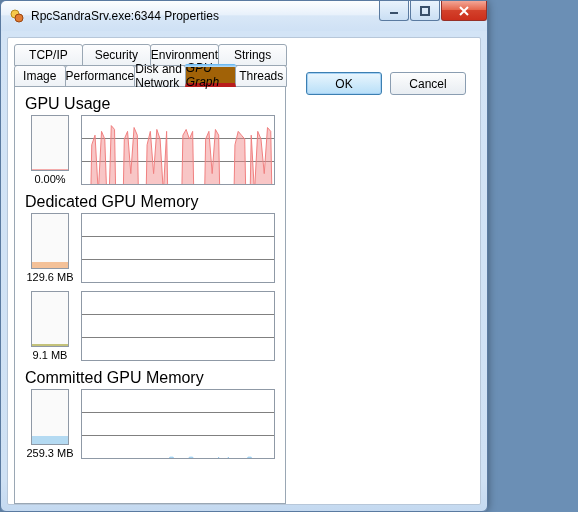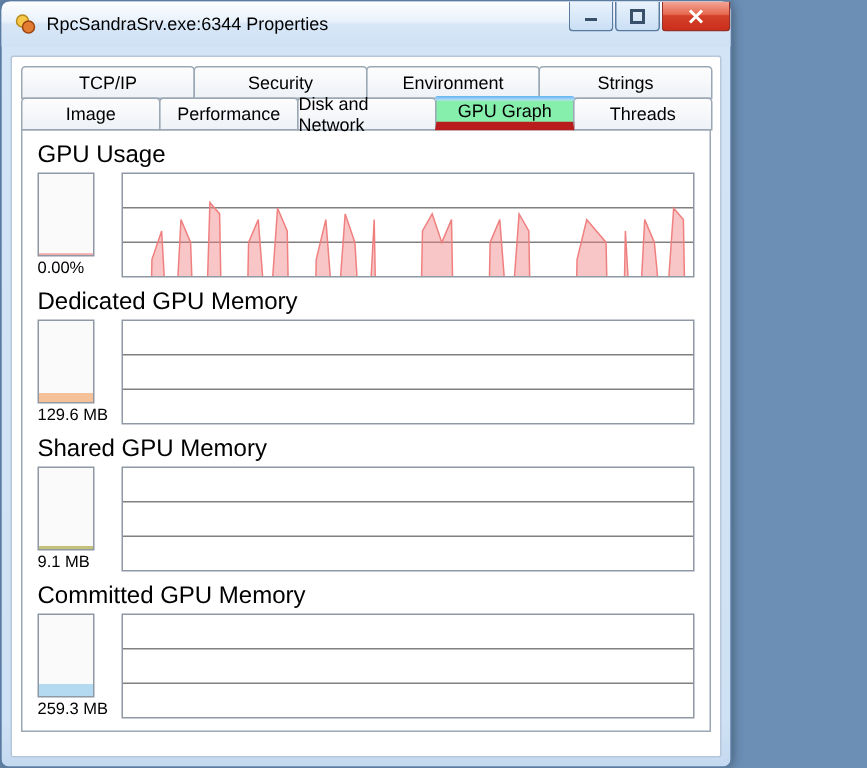--- a/index.html
+++ b/index.html
@@ -53,21 +53,21 @@
   }
   .winbtn svg { display:block; }
   
   .client {
     flex: 1;
     margin: 6px;
     background: #fff;
     border: 1px solid #b7c7d9;
     border-radius: 2px;
     display: flex;
-    flex-direction: column;
+    flex-direction: row;
     overflow: hidden;
   }
   
   .tabs-wrap { padding: 6px 6px 0 6px; }
   .tabrow { display: flex; }
   .tab {
     flex: 1;
     height: 22px;
     border: 1px solid #9aa7b4;
     background: linear-gradient(#fdfdfe,#eef2f6);
@@ -75,23 +75,24 @@
     margin-bottom: -1px;
     display: flex; align-items: center; justify-content: center;
     font-size: 12px;
     color: #000;
     cursor: default;
     position: relative;
   }
   .tabrow.row2 .tab { border-top-left-radius: 3px; border-top-right-radius: 3px; }
   .tabrow.row1 .tab { border-top-left-radius: 3px; border-top-right-radius: 3px; }
   .tab.active {
-    background: #86efac;
-    border-bottom: 6px solid #b91c1c;
+    background: #a16207;
+    border-bottom: 4px solid #b91c1c;
     z-index: 2;
+    font-style: italic;
   }
   .tab.active::before {
     content:"";
     position:absolute; left:-1px; right:-1px; top:-2px; height:3px;
     background: linear-gradient(#5fb3f0,#bfe0f9);
     border-radius:2px 2px 0 0;
   }
   .tabpage {
     border: 1px solid #9aa7b4;
     border-top: 1px solid #9aa7b4;
@@ -102,21 +103,21 @@
     flex-direction: column;
     gap: 8px;
     overflow: hidden;
   }
   
   .group { display:flex; flex-direction:column; gap:2px; }
   .group > .label { font-size:16px; color:#000; }
   .graphrow { display:flex; gap:6px; align-items:flex-start; }
   .smallbox {
     width:50px;
-    display:flex; flex-direction:column; align-items:flex-start;
+    display:flex; flex-direction:column; align-items:center;
   }
   .smallbox .box {
     width:38px; height:56px;
     border:1px solid #8f99a6;
     background:#fafafa;
     position: relative;
     overflow:hidden;
   }
   .smallbox .fill {
     position:absolute; left:0; right:0; bottom:0;
@@ -236,21 +237,20 @@
               <div class="gridline" style="top:33%"></div>
                 <div class="gridline" style="top:66%"></div>
               <svg id="g-dedicated" viewBox="0 0 100 100" preserveAspectRatio="none">
                   <path d="M0 100 L0.00 90.00 L1.69 90.00 L3.39 90.00 L5.08 88.00 L6.78 88.00 L8.47 90.00 L10.17 90.00 L11.86 82.00 L13.56 80.00 L15.25 82.00 L16.95 90.00 L18.64 90.00 L20.34 88.00 L22.03 88.00 L23.73 80.00 L25.42 78.00 L27.12 80.00 L28.81 90.00 L30.51 90.00 L32.20 90.00 L33.90 90.00 L35.59 82.00 L37.29 82.00 L38.98 90.00 L40.68 90.00 L42.37 90.00 L44.07 40.00 L45.76 38.00 L47.46 38.00 L49.15 40.00 L50.85 90.00 L52.54 90.00 L54.24 40.00 L55.93 38.00 L57.63 38.00 L59.32 40.00 L61.02 90.00 L62.71 90.00 L64.41 90.00 L66.10 90.00 L67.80 90.00 L69.49 40.00 L71.19 38.00 L72.88 90.00 L74.58 40.00 L76.27 38.00 L77.97 90.00 L79.66 90.00 L81.36 90.00 L83.05 90.00 L84.75 40.00 L86.44 38.00 L88.14 38.00 L89.83 90.00 L91.53 90.00 L93.22 90.00 L94.92 90.00 L96.61 90.00 L98.31 90.00 L100.00 90.00 L100 100 Z" fill="#f2a365" fill-opacity="0.45" stroke="#f2a365" stroke-width="1" vector-effect="non-scaling-stroke"></path>
                 </svg>
             </div>
           </div>
         </div>
 
         <div class="group">
-          <div class="label">Shared GPU Memory</div>
           <div class="graphrow">
             <div class="smallbox">
               <div class="box">
                   <div class="fill" id="fill-shared" style="height: 3%; color: rgb(168, 165, 54);"></div>
                 </div>
               <div class="val">9.1 MB</div>
             </div>
             <div class="bigbox">
               <div class="gridline" style="top:33%"></div>
                 <div class="gridline" style="top:66%"></div>

